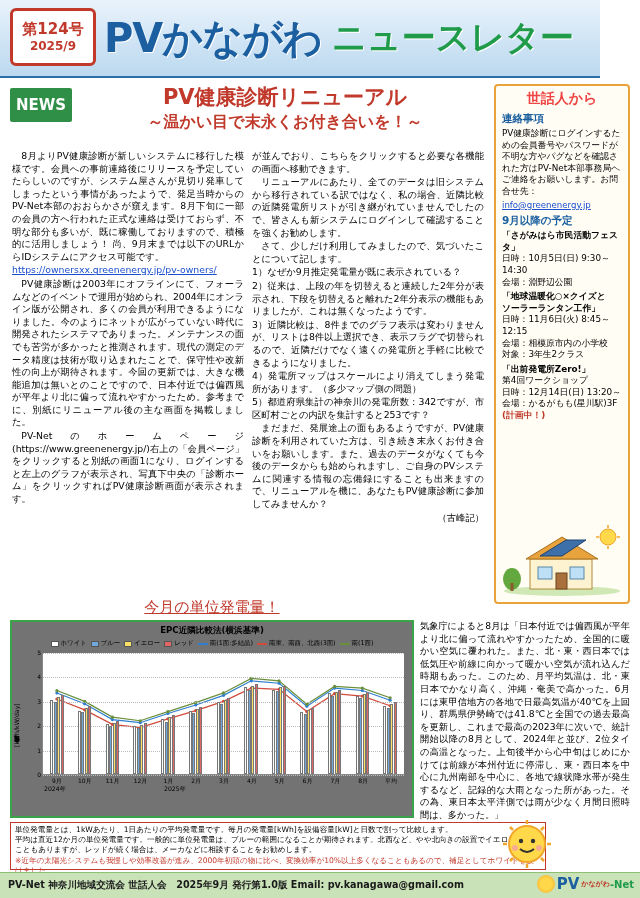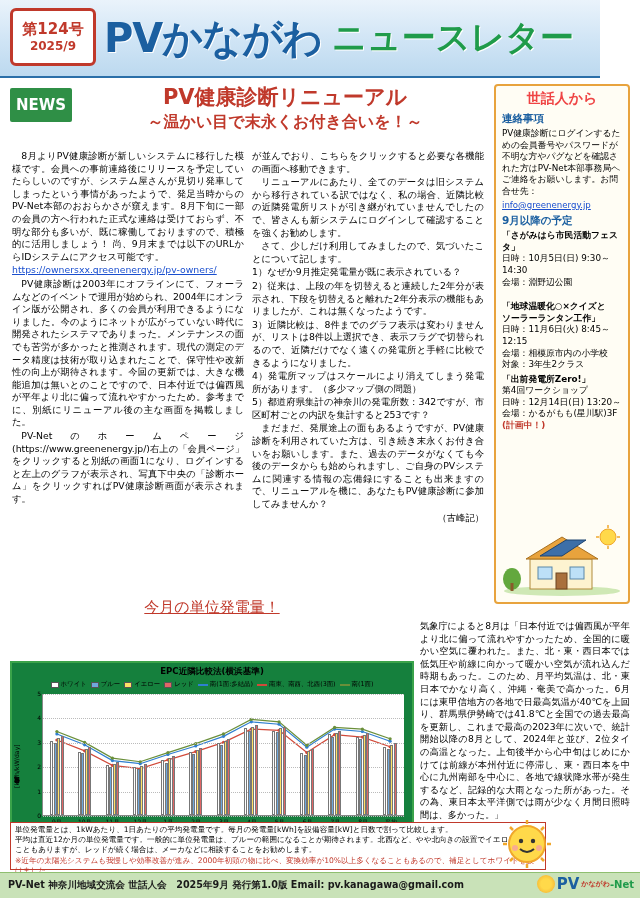--- a/index.html
+++ b/index.html
@@ -93,21 +93,21 @@
   }
 
   
   .chart-head {
     position:absolute; left:12px; top:598px; width:400px; height:22px;
     text-align:center; color:#c0392b; font-weight:normal; font-size:15px;
     text-decoration:underline;
   }
   .chart-box {
     position:absolute; left:10px; top:620px; width:404px; height:198px;
-    border:2px solid #3aa34a; background:#15803d; padding:2px;margin-top:41px;
+    border:2px solid #3aa34a; background:#737373; padding:2px;
   }
   .chart-title {
     text-align:center; font-size:8.6px; font-weight:bold; margin:1px 0 0 0;
   }
   .legend {
     display:flex; flex-wrap:wrap; justify-content:center; gap:4px;
     font-size:6.4px; margin:2px 0 1px 0;
   }
   .legend span.item { display:flex; align-items:center; gap:2px; }
   .legend .sw { width:8px; height:6px; display:inline-block; border:1px solid #555; }
@@ -209,21 +209,21 @@
     <p>PV健康診断にログインするための会員番号やパスワードが不明な方やパグなどを確認された方はPV-Net本部事務局へご連絡をお願いします。お問合せ先：</p>
     <p><a class="mail">info@greenenergy.jp</a></p>
     <h4>9月以降の予定</h4>
 
     <ul>
       <li>
         <div class="ev-name">「さがみはら市民活動フェスタ」</div>
         <div>日時：10月5日(日) 9:30～14:30</div>
         <div>会場：淵野辺公園</div>
       </li>
-      <li style="margin-top:13px">
+      <li style="margin-top:3px">
         <div class="ev-name" style="white-space:pre-line">「地球温暖化○×クイズと
 ソーラーランタン工作」</div>
         <div>日時：11月6日(火) 8:45～12:15</div>
         <div>会場：相模原市内の小学校</div>
         <div>対象：3年生2クラス</div>
       </li>
       <li style="margin-top:3px">
         <div class="ev-name">「出前発電所Zero!」</div>
         <div>第4回ワークショップ</div>
         <div>日時：12月14日(日) 13:20～</div>

